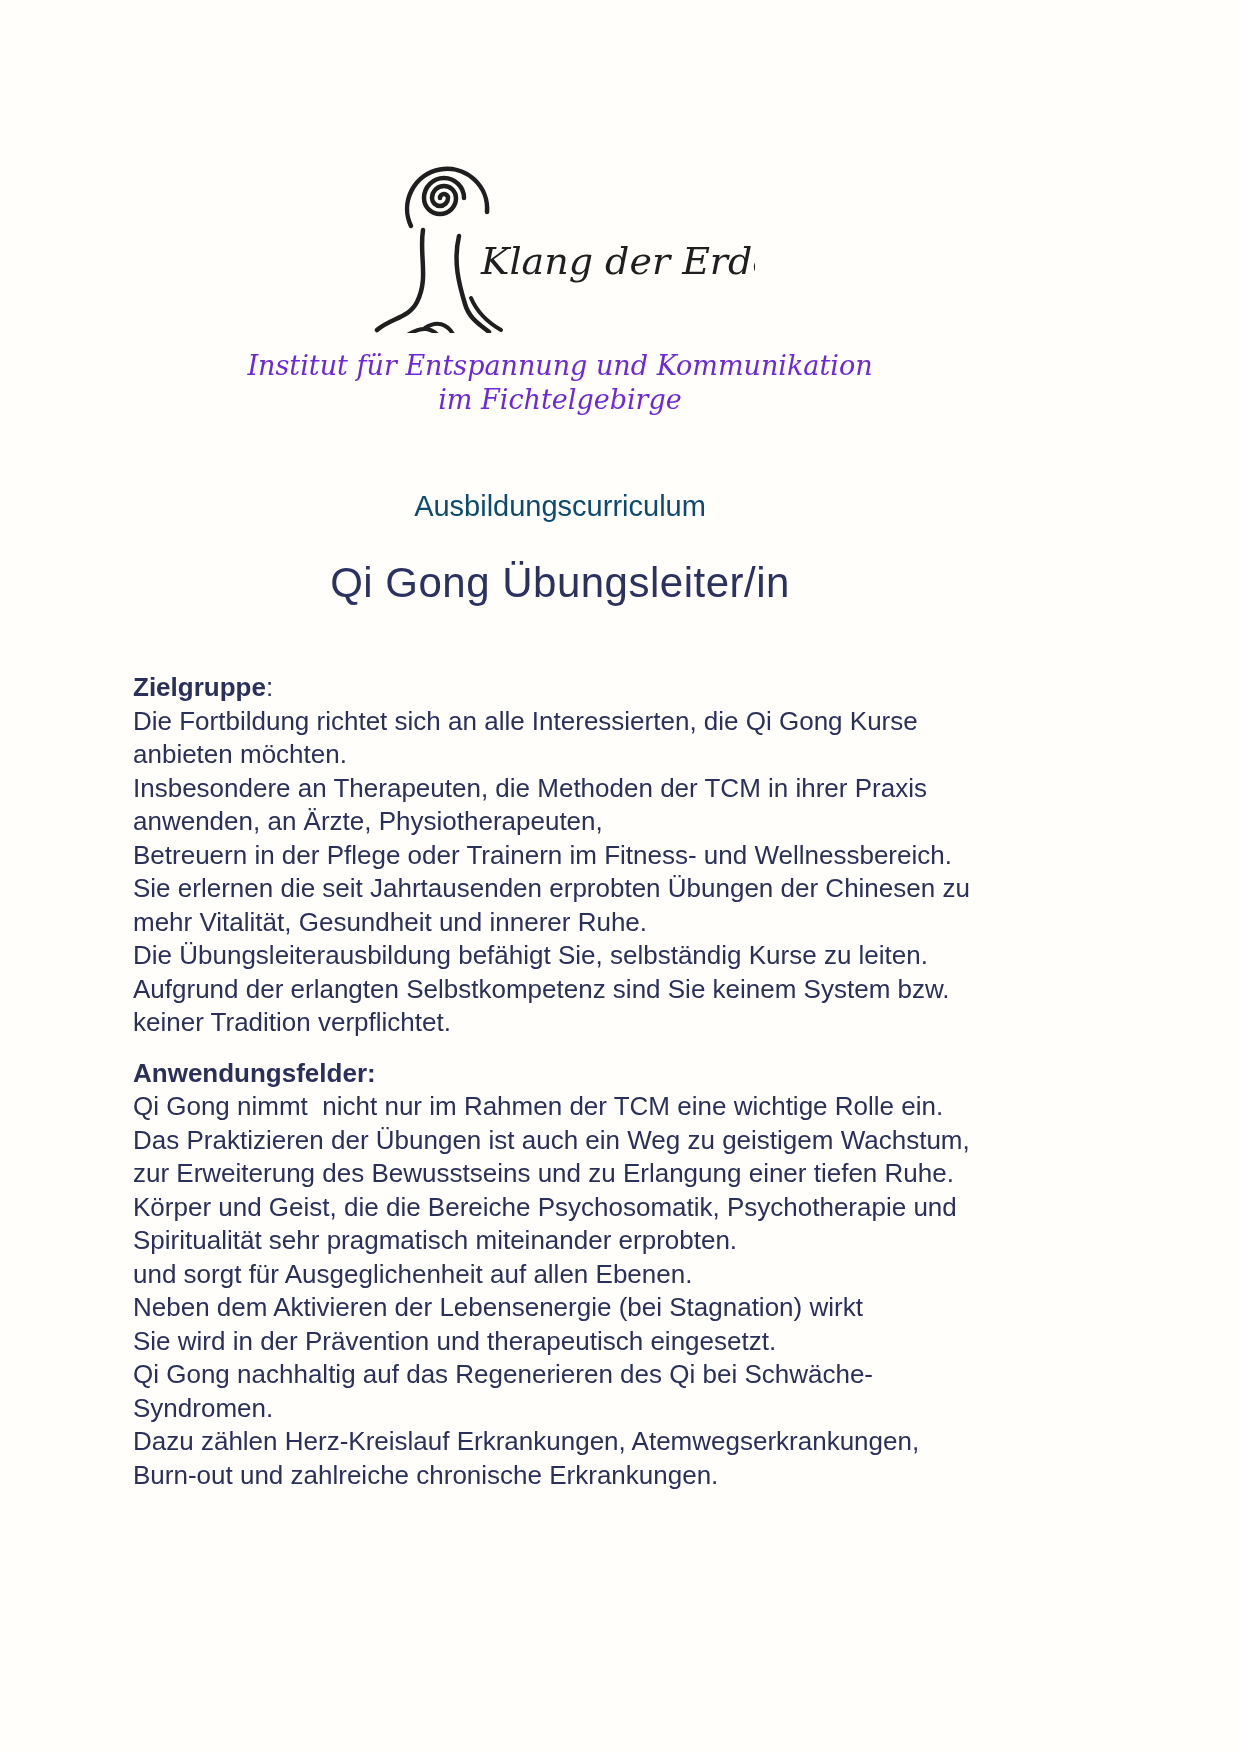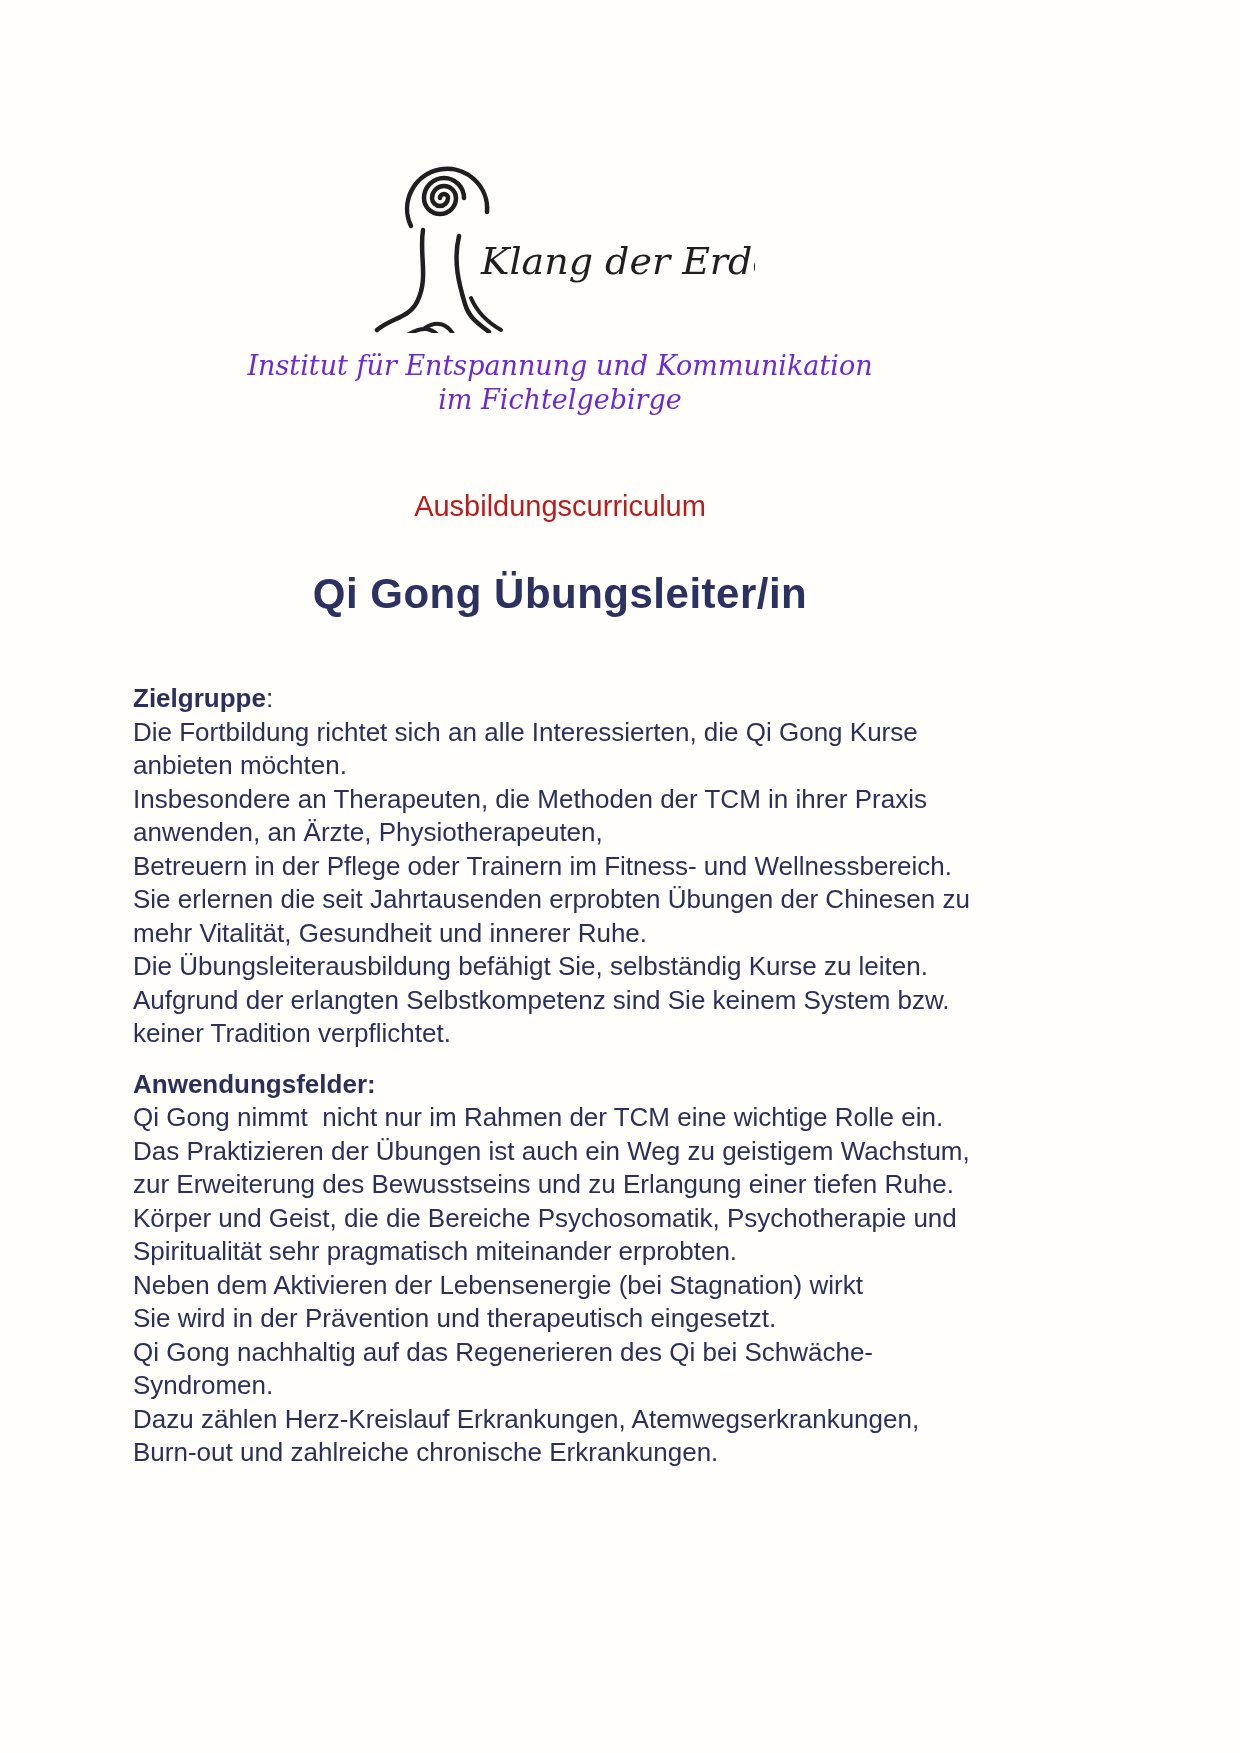--- a/index.html
+++ b/index.html
@@ -35,27 +35,27 @@
     font-family: "DejaVu Serif", serif;
     font-style: italic;
     font-size: 27px;
     line-height: 34px;
     color: #6d28d9;
   }
   .kicker {
     margin-top: 72px;
     font-size: 29px;
     line-height: 34px;
-    color: #b91c1c;
+    color: #0c4a6e;
   }
   .title {
-    margin-top: 47px;
+    margin-top: 36px;
     font-size: 42px;
     line-height: 48px;
-    font-weight: bold;
+    font-weight: normal;
     letter-spacing: 0.5px;
     color: #2b3160;
   }
   .content {
     margin: 64px 60px 0 133px;
     font-size: 26px;
     line-height: 33.5px;
   }
   .section + .section { margin-top: 17px; }
   .body-line { white-space: pre-wrap; }
@@ -114,20 +114,21 @@
     </div>
 
     <div class="section">
       <div class="body-line section-heading"><span>Anwendungsfelder:</span><span class="heading-suffix"></span></div>
       <div>
           <div class="body-line">Qi Gong nimmt  nicht nur im Rahmen der TCM eine wichtige Rolle ein.</div>
           <div class="body-line">Das Praktizieren der Übungen ist auch ein Weg zu geistigem Wachstum,</div>
           <div class="body-line">zur Erweiterung des Bewusstseins und zu Erlangung einer tiefen Ruhe.</div>
           <div class="body-line">Körper und Geist, die die Bereiche Psychosomatik, Psychotherapie und</div>
           <div class="body-line">Spiritualität sehr pragmatisch miteinander erprobten.</div>
+          <div class="body-line">und sorgt für Ausgeglichenheit auf allen Ebenen.</div>
           <div class="body-line">Neben dem Aktivieren der Lebensenergie (bei Stagnation) wirkt</div>
           <div class="body-line">Sie wird in der Prävention und therapeutisch eingesetzt.</div>
           <div class="body-line">Qi Gong nachhaltig auf das Regenerieren des Qi bei Schwäche-</div>
           <div class="body-line">Syndromen.</div>
           <div class="body-line">Dazu zählen Herz-Kreislauf Erkrankungen, Atemwegserkrankungen,</div>
           <div class="body-line">Burn-out und zahlreiche chronische Erkrankungen.</div>
         </div>
     </div>
 
   </div>

